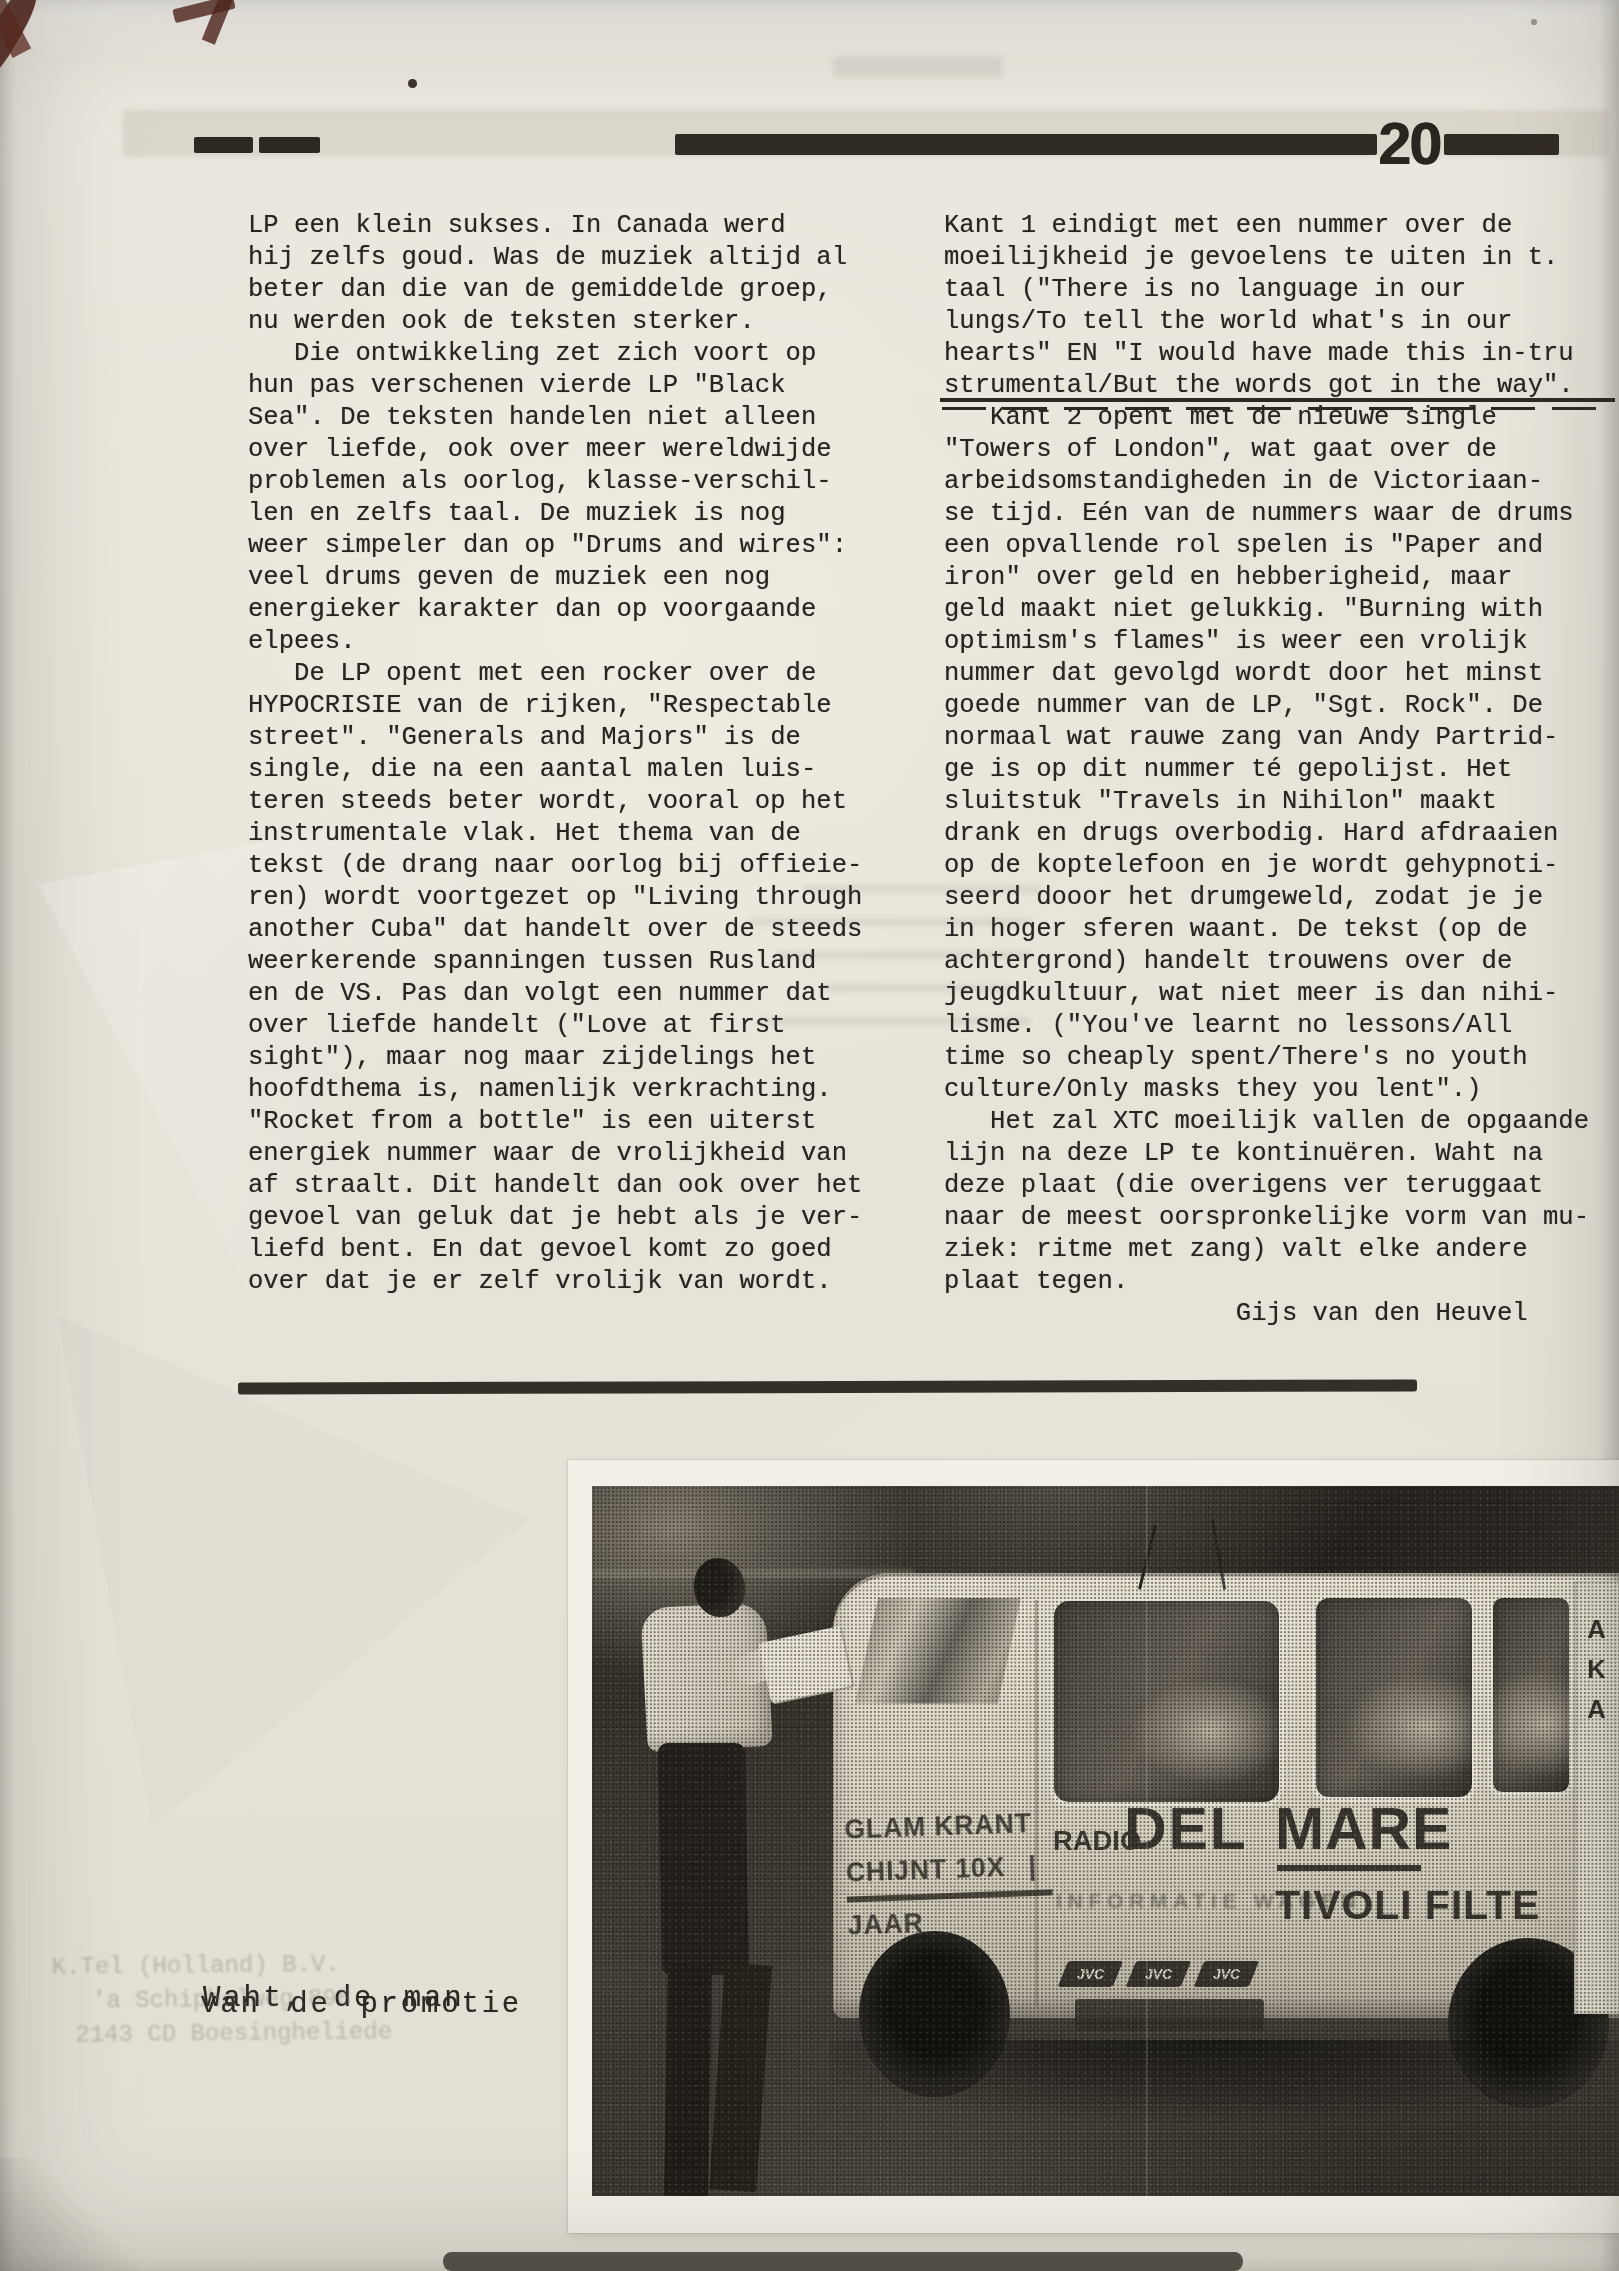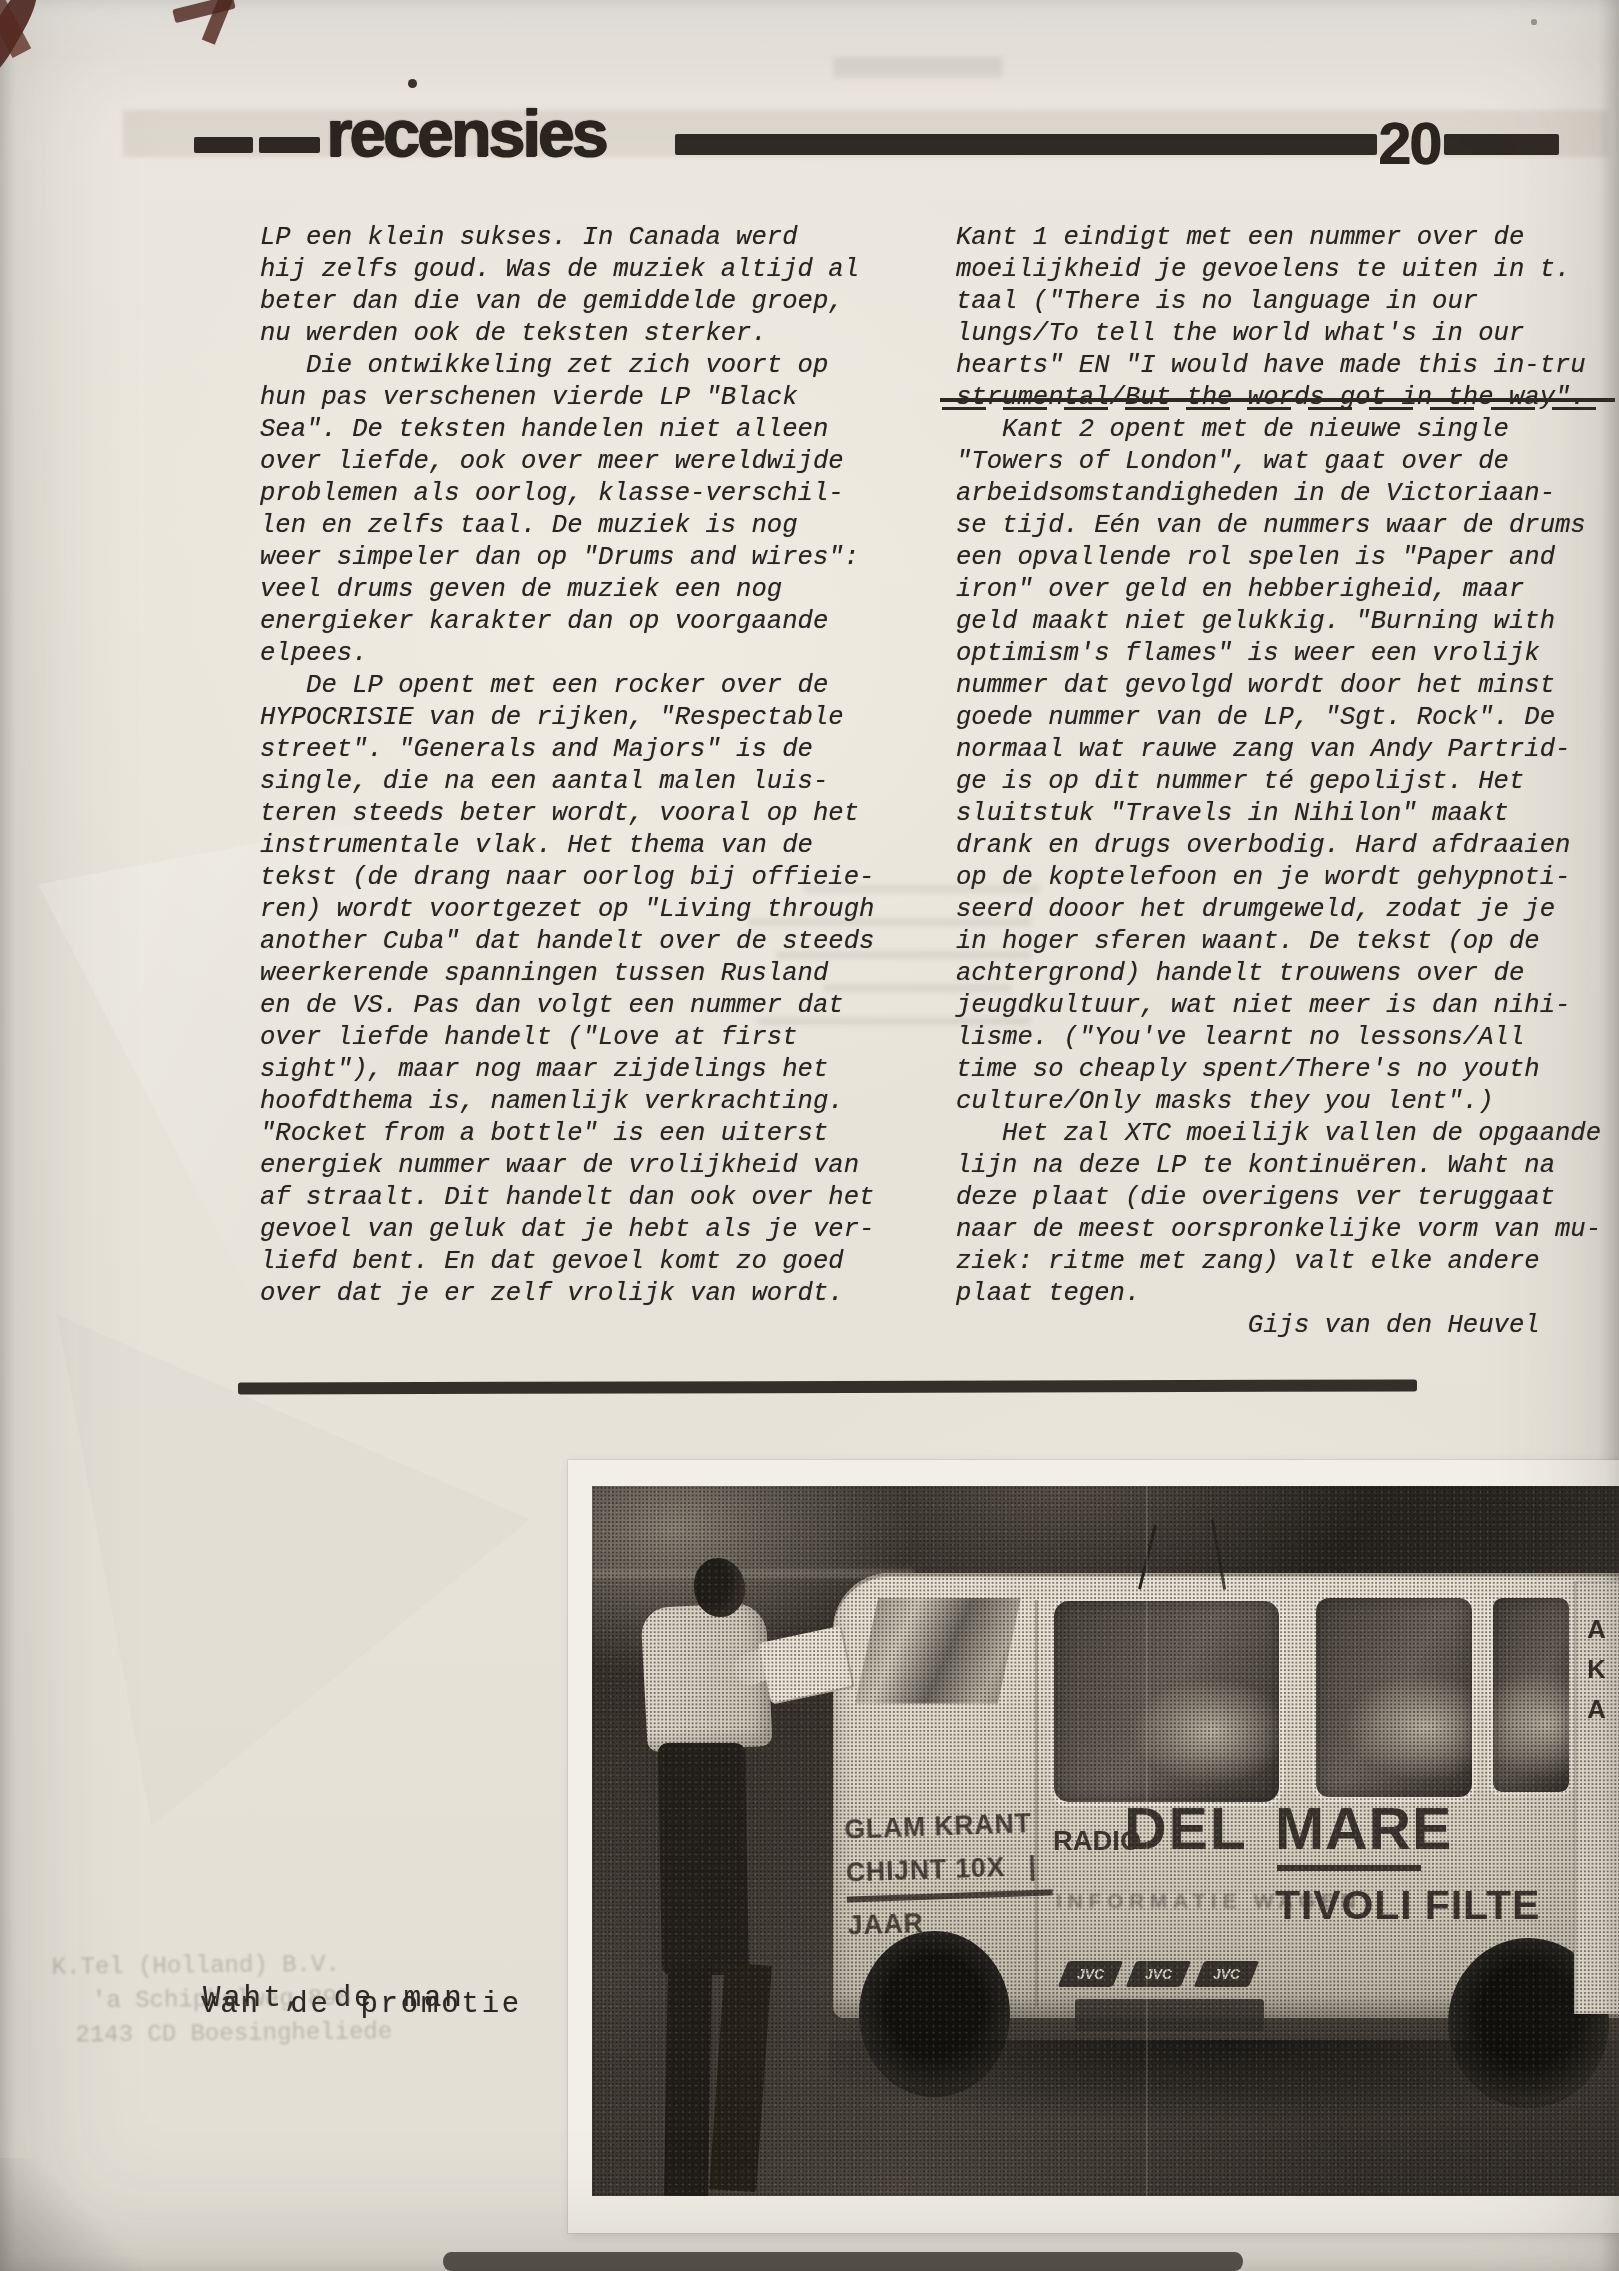--- a/index.html
+++ b/index.html
@@ -20,22 +20,22 @@
   .d2{left:259px;top:137px;width:61px;}
   .hdr-title{left:326px;top:95px;font-size:66px;font-weight:bold;letter-spacing:-2.8px;color:#2b251f;
     text-shadow:1.4px 0 0 #2b251f,0 0.9px 0 #2b251f, 0 0 1.9px rgba(43,37,31,.5);}
   .hdr-rule{background:#302a24;height:21px;border-radius:1.9px;}
   .r1{left:675px;top:134px;width:702px;}
   .r2{left:1444px;top:134px;width:115px;}
   .hdr-page{left:1372px;top:110px;width:74px;text-align:center;font-size:59px;font-weight:bold;color:#2b251f;
     letter-spacing:-1.9px;text-shadow:0.9px 0 0 #2b251f;}
 
   
-  pre.col{margin:12px;white-space:pre;font-family:"Liberation Mono","DejaVu Sans Mono",monospace;
-    font-size:25.6px;line-height:32px;color:#282420;text-shadow:0 0 0.9px rgba(40,35,30,.45);font-style:italic;}
+  pre.col{margin:0;white-space:pre;font-family:"Liberation Mono","DejaVu Sans Mono",monospace;
+    font-size:25.6px;line-height:32px;color:#282420;text-shadow:0 0 0.9px rgba(40,35,30,.45);}
   .col-left{left:248px;top:210px;}
   .col-right{left:944px;top:210px;}
   .uline-solid{left:940px;top:398px;width:675px;height:3.8px;background:#2d2822;}
   .uline-dashed{left:942px;top:407px;width:667px;height:2.8px;
     background:repeating-linear-gradient(90deg,#2d2822 0 44px, transparent 44px 61px);}
   .divider-rule{left:238px;top:1381px;width:1179px;height:12.3px;background:#342f29;border-radius:2.8px;transform:rotate(-0.15deg);}
 
   
   .caption{font-family:"Liberation Mono","DejaVu Sans Mono",monospace;font-size:29px;color:#2b2722;
     letter-spacing:2.8px;word-spacing:9.5px;text-shadow:0 0 0.9px rgba(40,35,30,.4);}
@@ -166,21 +166,20 @@
   <div class="abs rm rm2a"></div>
   <div class="abs rm rm2b"></div>
   <div class="abs dot1"></div>
   <div class="abs dot2"></div>
   <div class="abs wm wm1"></div>
   <div class="abs wm wm2"></div>
 
   <div class="abs hdr-band"></div>
   <div class="abs hdr-dash d1"></div>
   <div class="abs hdr-dash d2"></div>
-  <div class="abs hdr-title">recensies</div>
   <div class="abs hdr-rule r1"></div>
   <div class="abs hdr-page">20</div>
   <div class="abs hdr-rule r2"></div>
 
   <pre class="abs col col-left">LP een klein sukses. In Canada werd
 hij zelfs goud. Was de muziek altijd al
 beter dan die van de gemiddelde groep,
 nu werden ook de teksten sterker.
    Die ontwikkeling zet zich voort op
 hun pas verschenen vierde LP "Black

